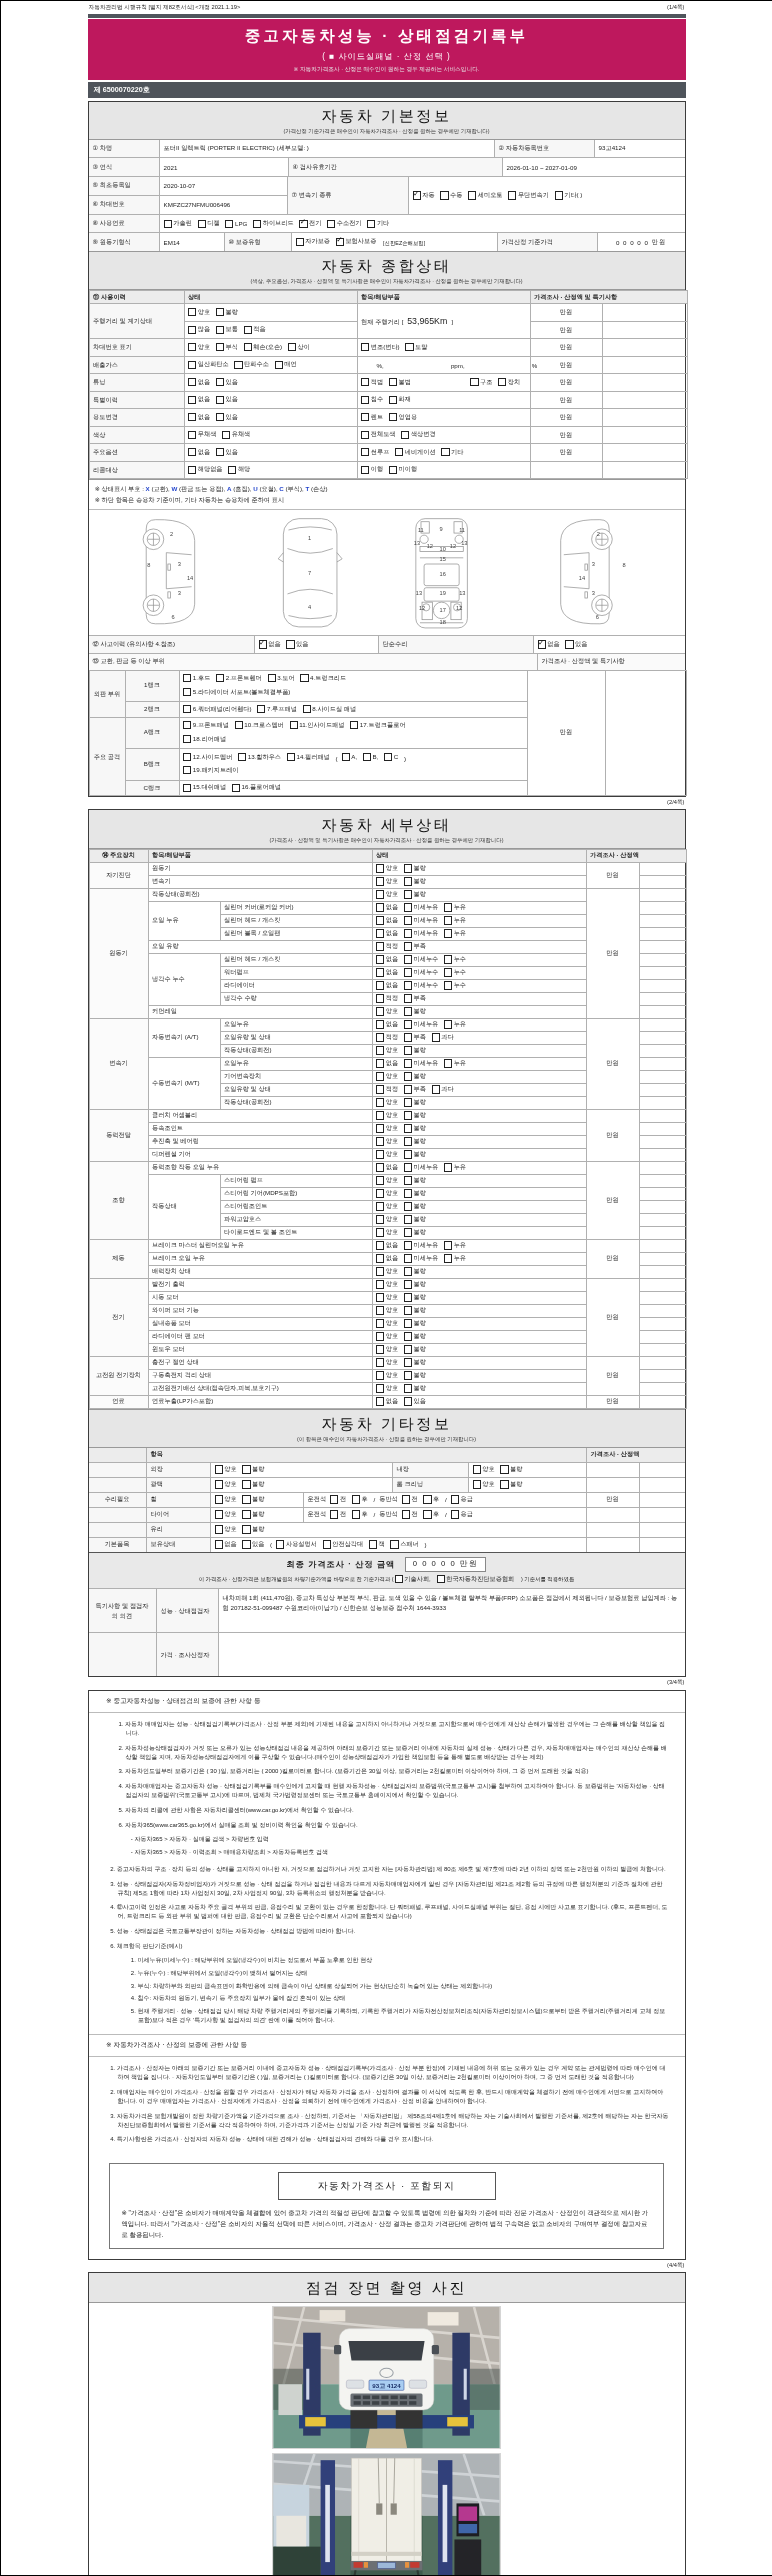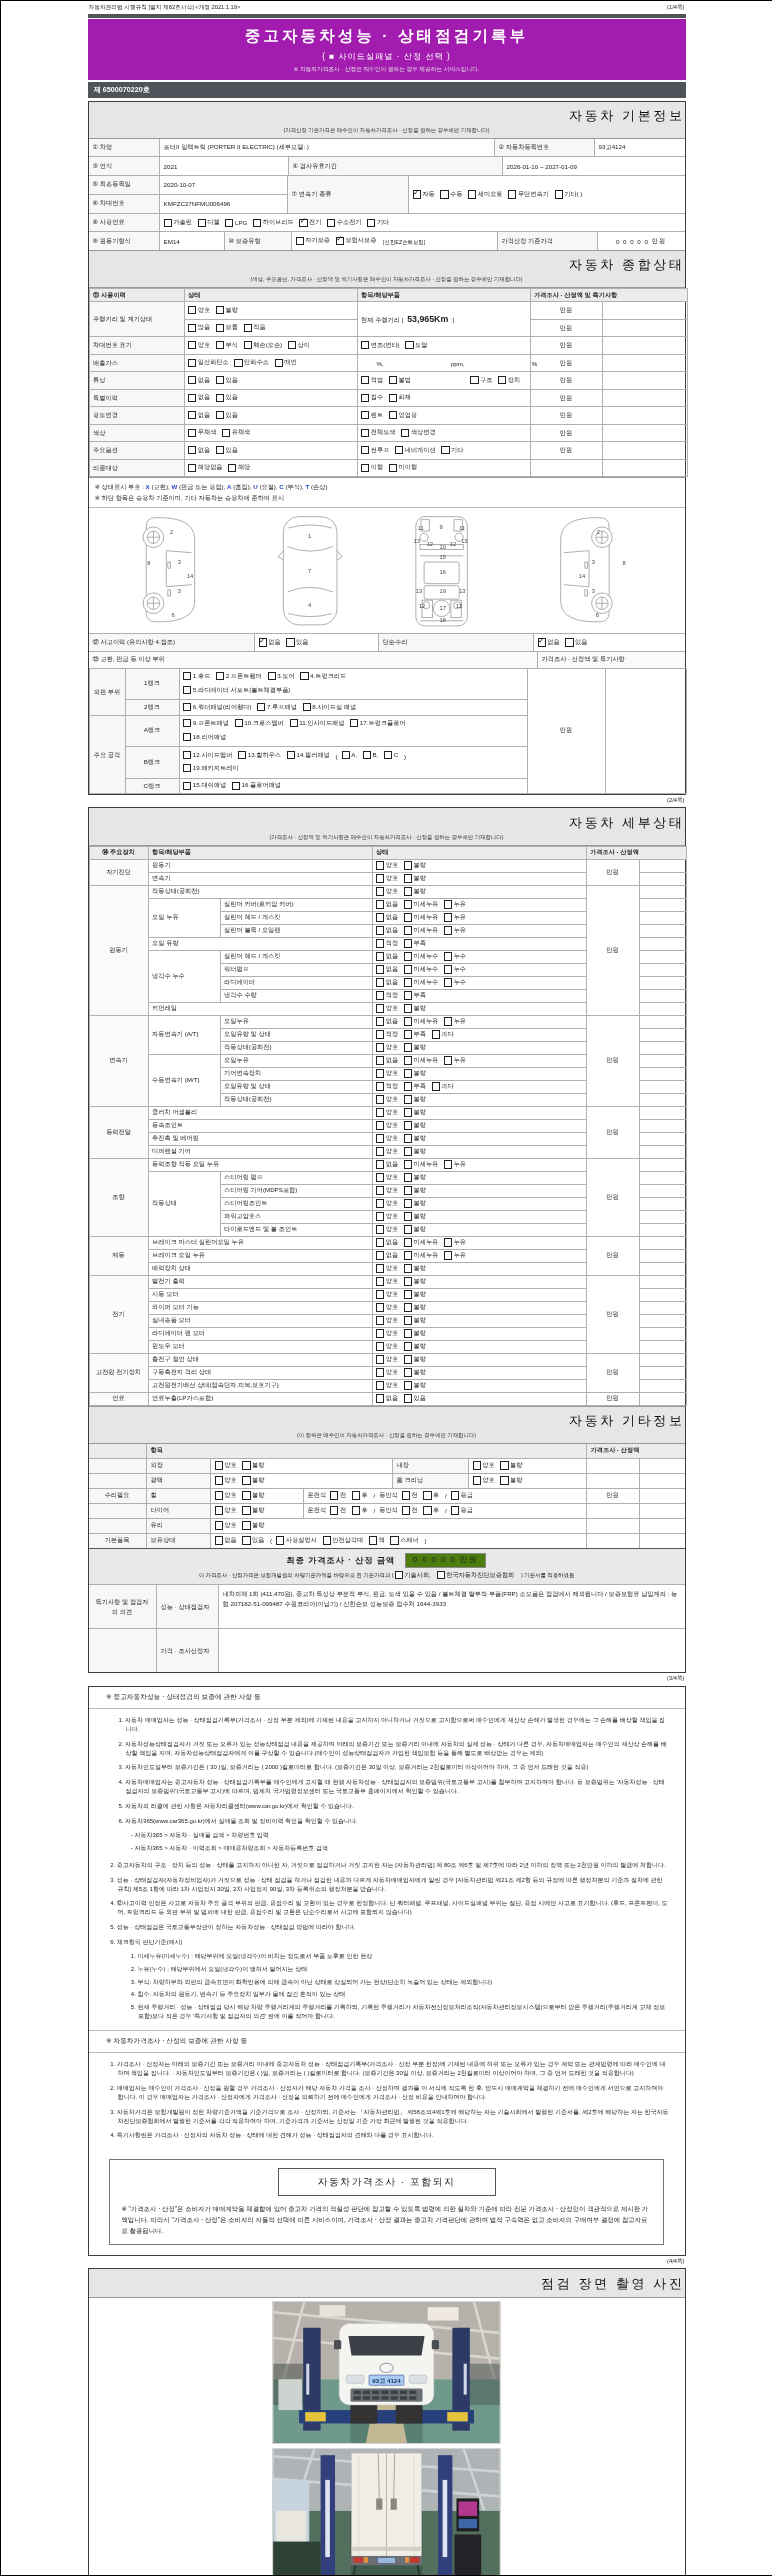--- a/index.html
+++ b/index.html
@@ -3,31 +3,31 @@
 <meta charset="utf-8">
 <style>
   html,body{margin:0;padding:0;background:#888;}
   .page{width:773px;height:2576px;background:#fff;border:1px solid #000;box-sizing:border-box;
         font-family:"Liberation Sans","DejaVu Sans",sans-serif;color:#1c1c1c;overflow:hidden;position:relative;}
   .inner{width:598px;margin:0 auto;}
   
   .law-row{display:flex;justify-content:space-between;font-size:5.7px;padding:3.1px 1px 1px 1px;color:#222;}
   
   .preband{height:3.6px;background:#4f545b;margin-top:1px;}
-  .title-band{background:#a21caf;color:#fff;text-align:center;padding:7.2px 0 6.2px;margin-top:1.5px;}
+  .title-band{background:#be185d;color:#fff;text-align:center;padding:7.2px 0 6.2px;margin-top:1.5px;}
   .main-title{font-size:15.5px;font-weight:bold;letter-spacing:3.1px;}
   .title-sub{font-size:8.2px;margin-top:4.1px;letter-spacing:1px;}
   .title-note{font-size:5.7px;margin-top:3.6px;color:#e8e8e8;}
   .doc-band{background:#4f545b;color:#fff;font-size:7.2px;font-weight:bold;padding:3.1px 6.2px;margin-top:1.5px;}
   
   .box{border:1px solid #3c3c3c;background:#fff;}
   .mt6{margin-top:2.6px;}
   .sec-head{background:#e6e6e6;text-align:center;padding:5.2px 0 4.1px;border-bottom:0.5px solid #999;}
   .sec-head.bt{border-top:0.5px solid #999;}
-  .sh-title{font-size:13px;letter-spacing:2.6px;color:#111;text-align:right;}
+  .sh-title{font-size:15px;letter-spacing:2.6px;color:#111;}
   .sh-sub{font-size:5.4px;margin-top:2.1px;color:#333;}
   .pmark{text-align:right;font-size:5.7px;padding:2.1px 1px;color:#222;}
   
   .frow{display:flex;border-top:0.5px solid #b0b0b0;min-height:17.5px;align-items:stretch;}
   .frow:first-child{border-top:none;}
   .fc{border-left:0.5px solid #b0b0b0;padding:2.1px 4.1px;font-size:6.2px;display:flex;align-items:center;box-sizing:border-box;}
   .fc:first-child{border-left:none;}
   .lab{background:#f7f7f7;}
   .wrap{flex-wrap:wrap;}
   
@@ -52,21 +52,21 @@
   
   .dtable td{height:13px;padding:1px 3.6px;}
   .dtable .dev{background:#fbfbfb;text-align:center;font-size:6.2px;}
   .dtable .subl{font-size:6.2px;background:#fff;}
   .dtable .item{font-size:6.2px;background:#fff;}
   .split{display:flex;justify-content:space-between;width:100%;align-items:center;}
   
   .final-band{border-top:1px solid #555;background:#e9e9e9;text-align:center;padding:4.1px 0 4.6px;}
   .final-line{display:flex;justify-content:center;align-items:center;gap:9.3px;}
   .final-label{font-size:8.2px;font-weight:bold;letter-spacing:1px;}
-  .final-amount{border:0.5px solid #888;background:#4d7c0f;font-size:7.7px;padding:1.5px 7.2px;letter-spacing:1.5px;}
+  .final-amount{border:0.5px solid #888;background:#ffffff;font-size:7.7px;padding:1.5px 7.2px;letter-spacing:1.5px;}
   .final-note{font-size:5.4px;margin-top:3.1px;display:flex;justify-content:center;align-items:center;gap:1px;}
   
   .remark-text{font-size:6.2px;line-height:1.55;align-items:flex-start;padding-top:3.6px;}
   
   .notice-head{background:#e6e6e6;text-align:center;padding:6.7px 0;border-bottom:0.5px solid #999;}
   .notice-title{font-size:10.8px;letter-spacing:3.1px;}
   .nsec-title{font-size:6.7px;padding:6.2px 17.5px;border-bottom:0.5px solid #bbb;}
   .nbody{padding:7.2px 15.5px 5.2px;}
   .ni{font-size:6px;line-height:1.5;margin-bottom:5.7px;padding-left:13.4px;text-indent:-7.2px;color:#222;}
   .n2{margin-left:8.2px;}
@@ -229,21 +229,21 @@
         <td class="lab" rowspan="2">주행거리 및 계기상태</td>
         <td><span class="opt">
                   <span class="box"></span>
                   <span class="ol">양호</span>
                 </span><span class="opt">
                   <span class="box"></span>
                   <span class="ol">불량</span>
                 </span></td>
         <td rowspan="2">
           <span>현재 주행거리 [</span>
-          <span style="font-size:8.8px;font-weight:bold;margin:0 2.1px">53,965Km</span>
+          <span style="font-size:8.8px;font-weight:normal;margin:0 2.1px">53,965Km</span>
           <span>]</span>
         </td>
         <td class="price">만원</td>
         <td></td>
       </tr>
       <tr class="rh">
         <td><span class="opt">
                   <span class="box"></span>
                   <span class="ol">많음</span>
                 </span><span class="opt">

